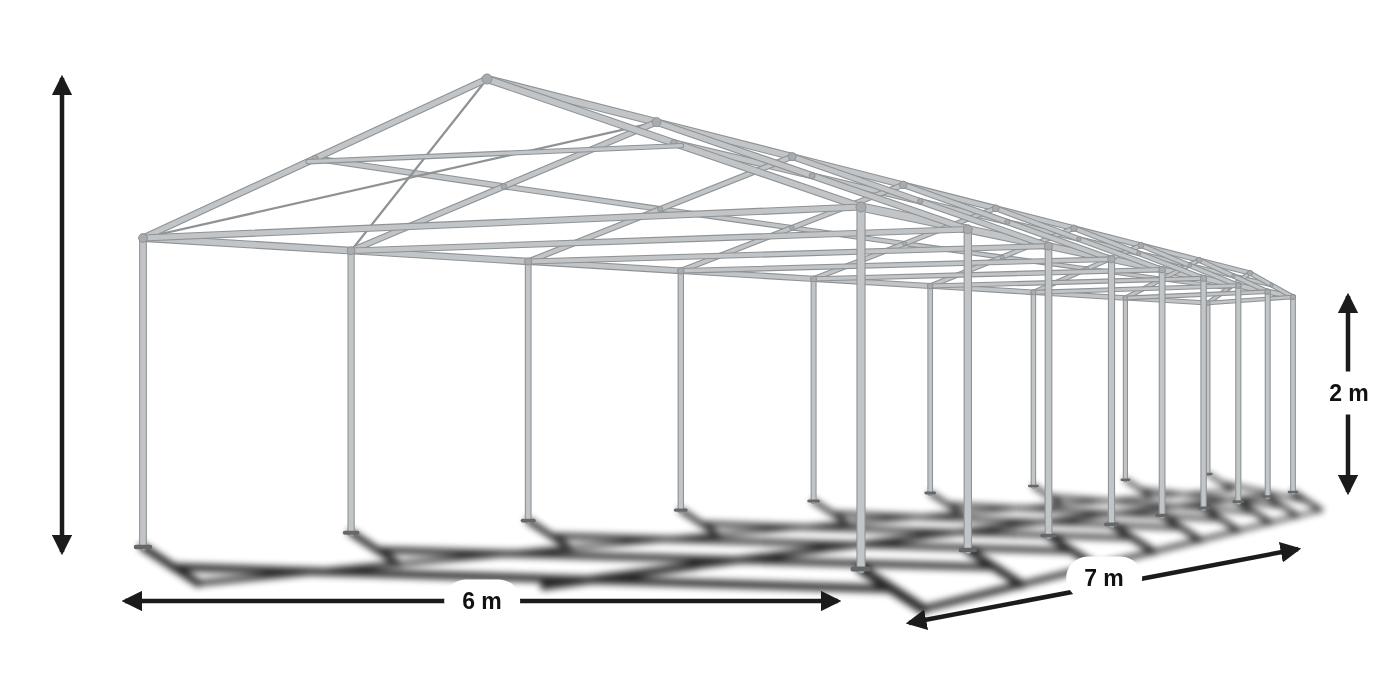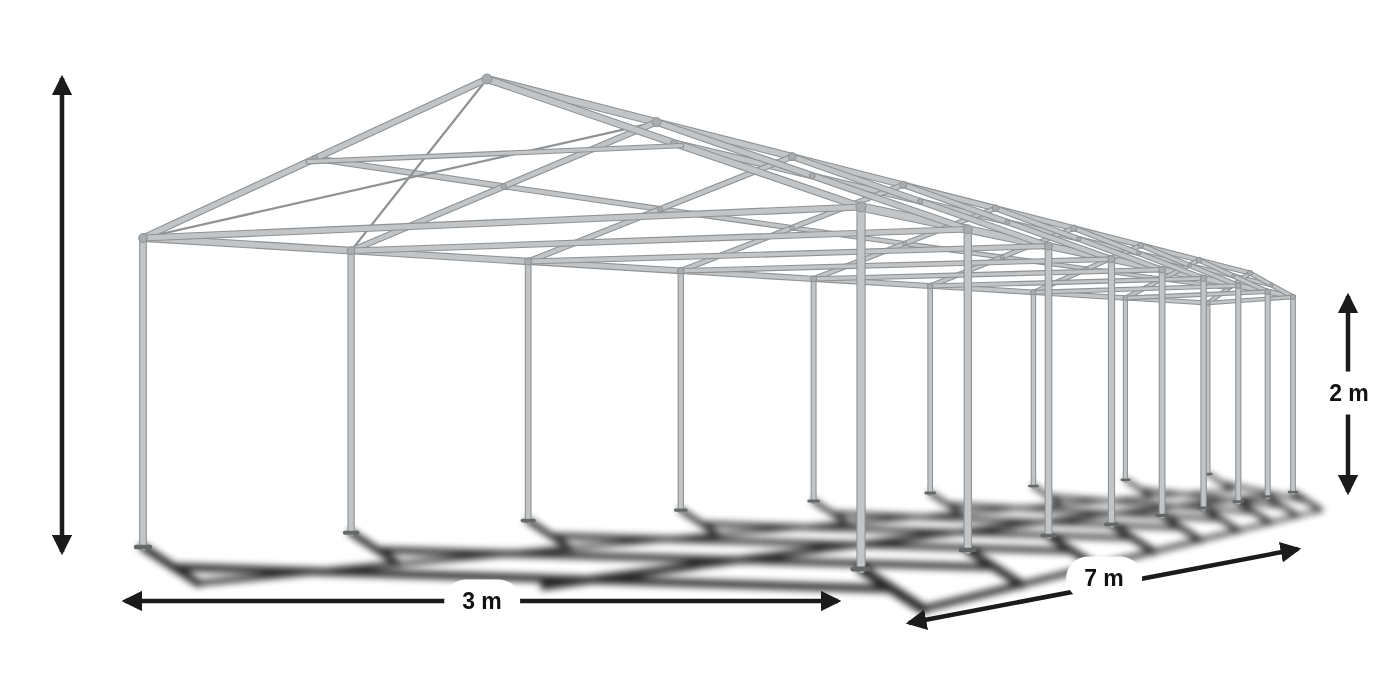--- a/index.html
+++ b/index.html
@@ -350,16 +350,16 @@
       <line x1="62" y1="78" x2="62" y2="552" marker-start="url(#ah)" marker-end="url(#ah)"></line>
       <line x1="1348" y1="296" x2="1348" y2="492" marker-start="url(#ah)" marker-end="url(#ah)"></line>
       <line x1="125" y1="601" x2="838" y2="601" marker-start="url(#ah)" marker-end="url(#ah)"></line>
       <line x1="909" y1="623" x2="1298" y2="549" marker-start="url(#ah)" marker-end="url(#ah)"></line>
     </g>
   </svg>
 
 
   <div class="pill" style="left:1349px;top:393px">2 m</div>
 
-  <div class="pill" style="left:482px;top:601px">3 m</div>
+  <div class="pill" style="left:482px;top:601px">6 m</div>
 
   <div class="pill" style="left:1104px;top:578px">7 m</div>
 </div>
 
 </body></html>

